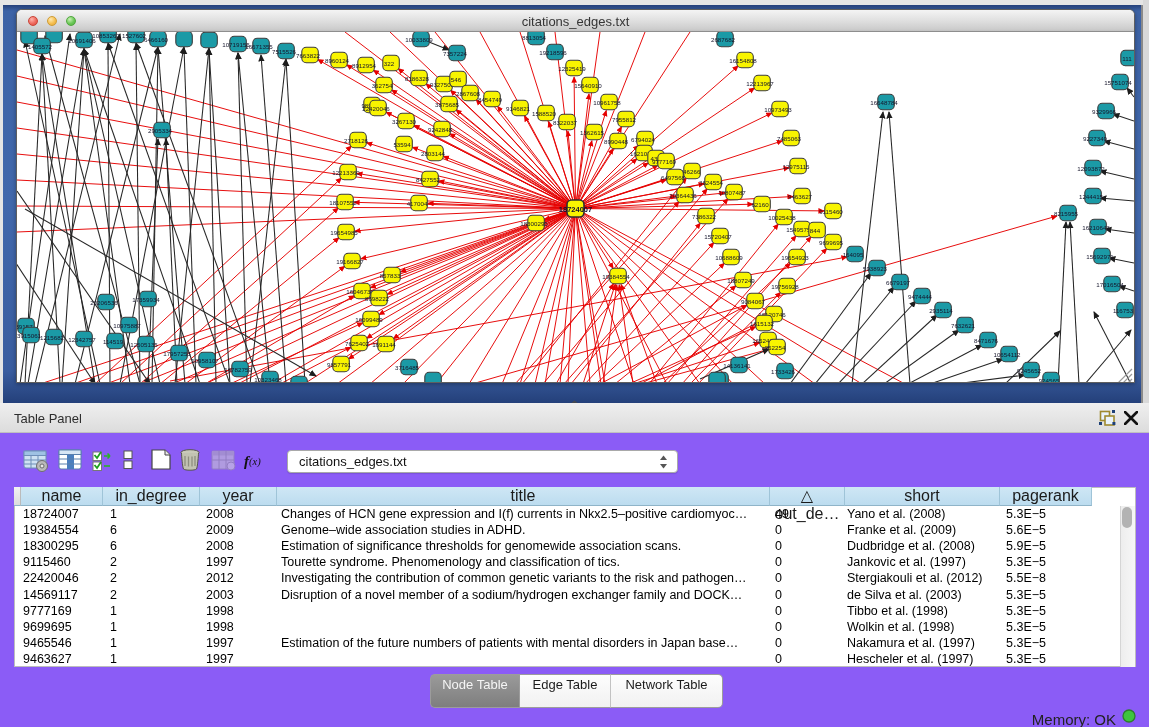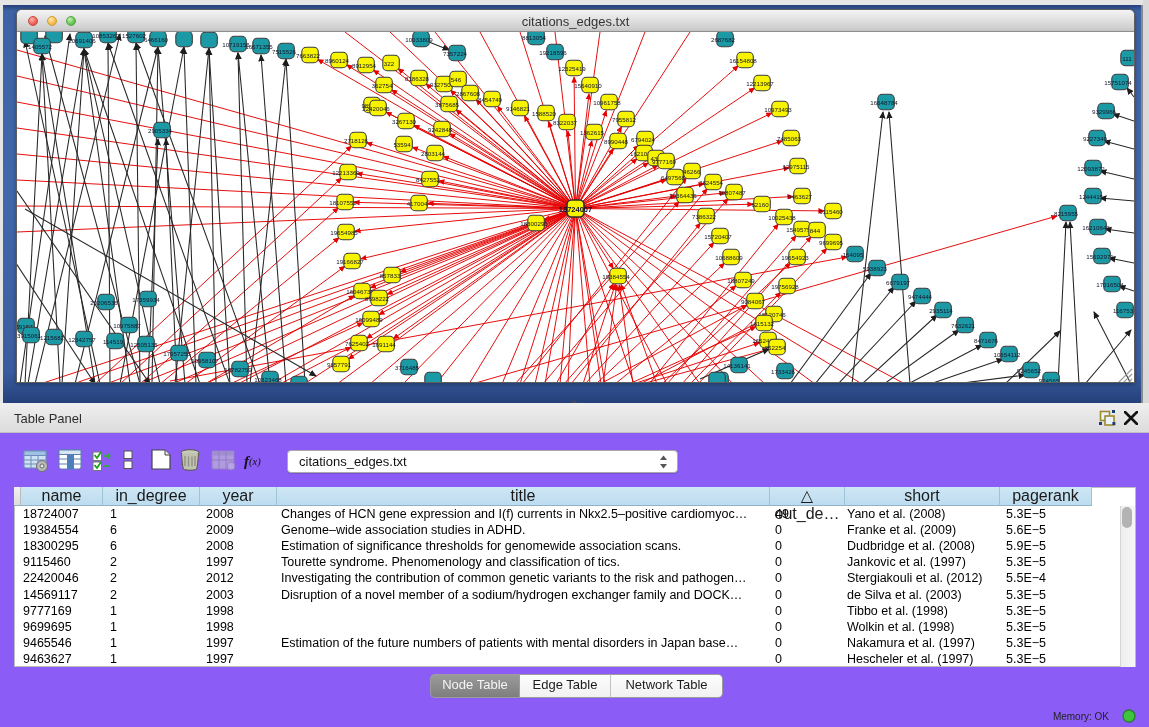--- a/index.html
+++ b/index.html
@@ -27,24 +27,24 @@
 #tbl{position:absolute;left:14px;top:84px;width:1122px;height:180px;background:#fff;
  border:1px solid #bdbdbd}
 .th{position:absolute;top:0;height:19px;background:linear-gradient(#cfe7f5,#bcdcef);
  border-right:1px solid #9fc4d8;border-bottom:1px solid #8fb4c8;
  font-size:16px;color:#1a1a1a;text-align:center;line-height:18px}
 .tr{position:absolute;left:0;width:1105px;height:16.1px;font-size:12.5px;color:#000}
 .c{position:absolute;top:1px;white-space:nowrap;overflow:hidden}
 .c0{left:8px;width:80px}.c1{left:95px;width:92px}.c2{left:191px;width:72px}
 .c3{left:266px;width:492px}.c4{left:760px;width:70px}
 .c5{left:832px;width:154px;}.c6{left:991px;width:90px}
-.seg{position:absolute;top:271px;height:24px;border:1px solid #9c9c9c;
+.seg{position:absolute;top:271px;height:34px;border:1px solid #9c9c9c;
  font-size:13px;text-align:center;line-height:19px;color:#1c1c1c;background:
  linear-gradient(#fdfdfd,#f1f1f1)}
-#memtxt{position:absolute;right:40px;top:308px;font-size:10px;color:#222}
+#memtxt{position:absolute;right:33px;top:308px;font-size:15px;color:#222}
 </style></head><body>
 <div class="abs" id="bluepanel">
   <div id="gwin">
     <div id="titlebar">
       <span class="tl" style="left:11px;background:radial-gradient(circle at 35% 30%,#ffb3ab,#ee6a5f 55%,#d8473a);border:1px solid #ca4437"></span>
       <span class="tl" style="left:30px;background:radial-gradient(circle at 35% 30%,#ffe9b0,#f6bf50 55%,#dfa43c);border:1px solid #cf9c34"></span>
       <span class="tl" style="left:49px;background:radial-gradient(circle at 35% 30%,#c8f0b4,#6cc858 55%,#4fae3d);border:1px solid #51a73f"></span>
       <span class="t">citations_edges.txt</span>
     </div>
     <svg width="1117" height="352" viewBox="17 31 1117 352" style="position:absolute;left:0;top:22px">
@@ -660,21 +660,21 @@
         <span class="c c5">Jankovic et al. (1997)</span>
         <span class="c c6">5.3E−5</span>
       </div>
       <div class="tr" style="top:64.4px">
         <span class="c c0">22420046</span>
         <span class="c c1">2</span>
         <span class="c c2">2012</span>
         <span class="c c3">Investigating the contribution of common genetic variants to the risk and pathogen…</span>
         <span class="c c4">0</span>
         <span class="c c5">Stergiakouli et al. (2012)</span>
-        <span class="c c6">5.5E−4</span>
+        <span class="c c6">5.5E−8</span>
       </div>
       <div class="tr" style="top:80.5px">
         <span class="c c0">14569117</span>
         <span class="c c1">2</span>
         <span class="c c2">2003</span>
         <span class="c c3">Disruption of a novel member of a sodium/hydrogen exchanger family and DOCK…</span>
         <span class="c c4">0</span>
         <span class="c c5">de Silva et al. (2003)</span>
         <span class="c c6">5.3E−5</span>
       </div>

